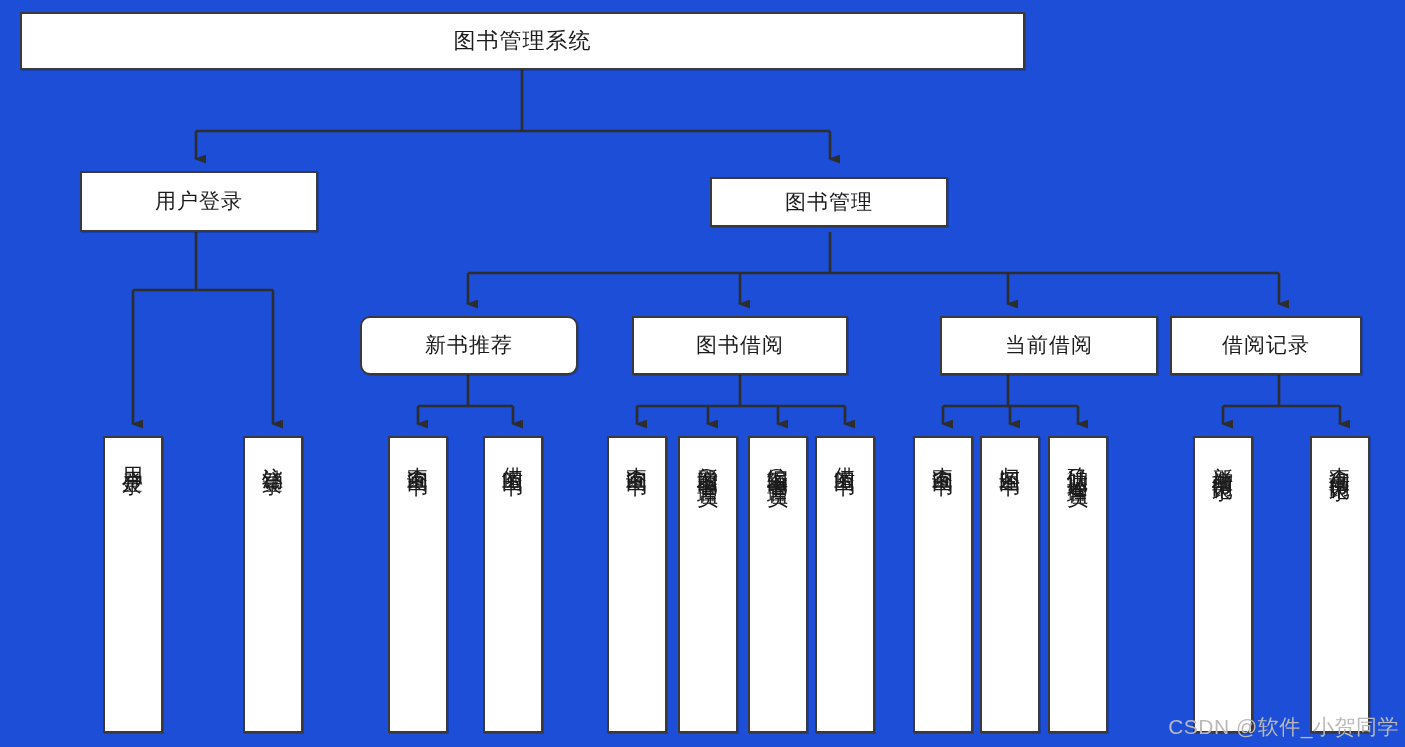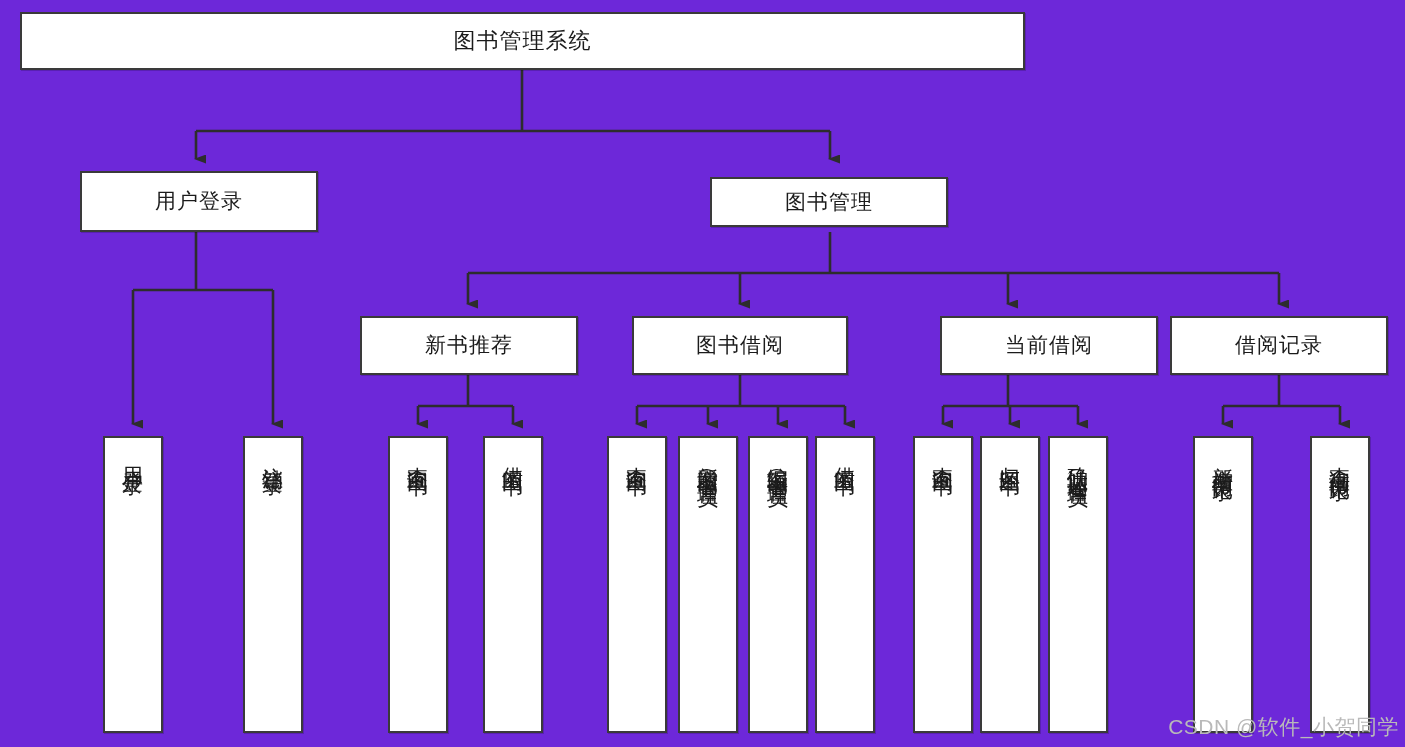--- a/index.html
+++ b/index.html
@@ -7,21 +7,21 @@
     padding: 0;
     background: #ffffff;
   }
   body {
     font-family: "Liberation Sans", "DejaVu Sans", sans-serif;
   }
   #canvas {
     position: relative;
     width: 1405px;
     height: 747px;
-    background: #6d28d9;
+    background: #1d4ed8;
     overflow: hidden;
   }
   svg.connectors {
     position: absolute;
     left: 0;
     top: 0;
     width: 1405px;
     height: 747px;
     pointer-events: none;
   }
@@ -128,30 +128,30 @@
     <span class="lbl">图书管理系统</span>
   </div>
 
   <div class="node horiz" style="left:80px; top:171px; width:238px; height:61px;">
     <span class="lbl">用户登录</span>
   </div>
   <div class="node horiz" style="left:710px; top:177px; width:238px; height:50px;">
     <span class="lbl">图书管理</span>
   </div>
 
-  <div class="node horiz" style="left:360px; top:316px; width:218px; height:59px;">
+  <div class="node horiz" style="left:360px; top:316px; width:218px; height:59px;border-radius:10px;">
     <span class="lbl">新书推荐</span>
   </div>
   <div class="node horiz" style="left:632px; top:316px; width:216px; height:59px;">
     <span class="lbl">图书借阅</span>
   </div>
   <div class="node horiz" style="left:900px; top:316px; width:218px; height:59px;margin-left:40px;">
     <span class="lbl">当前借阅</span>
   </div>
-  <div class="node horiz" style="left:1170px; top:316px; width:218px; height:59px;">
+  <div class="node horiz" style="left:1170px; top:316px; width:192px; height:59px;">
     <span class="lbl">借阅记录</span>
   </div>
 
   <div class="node vert" style="left:103px; top:436px; width:60px; height:297px;">
     <span class="lbl">用户登录</span>
   </div>
   <div class="node vert" style="left:243px; top:436px; width:60px; height:297px;">
     <span class="lbl">注销登录</span>
   </div>
   <div class="node vert" style="left:388px; top:436px; width:60px; height:297px;">

